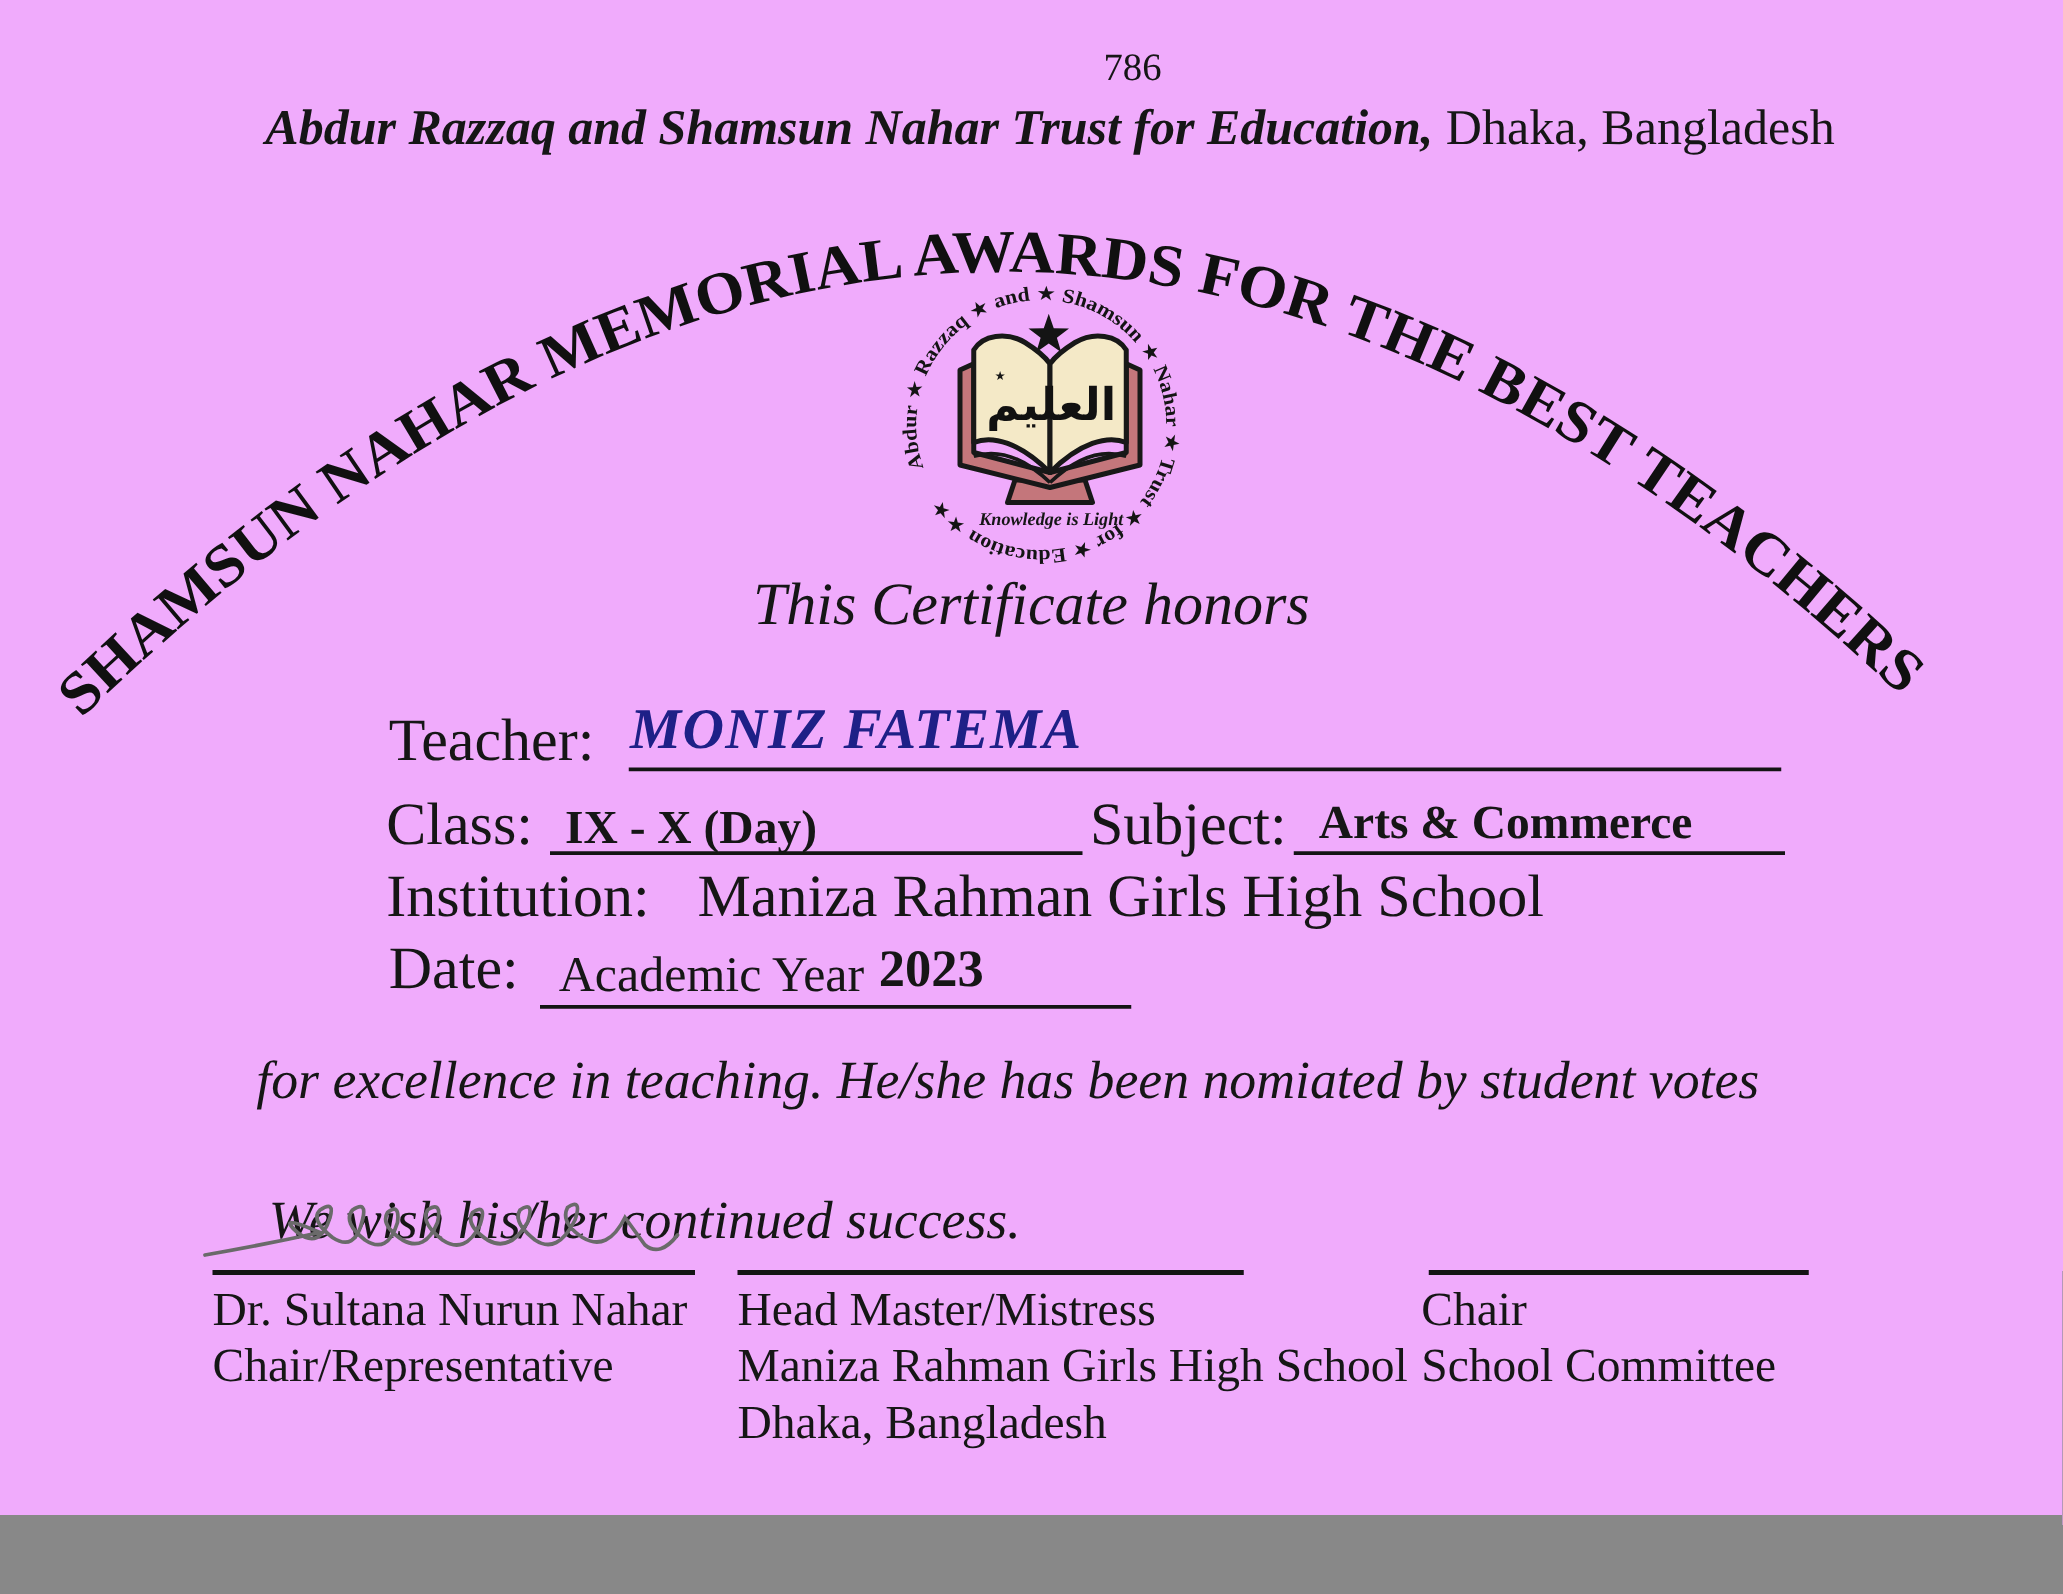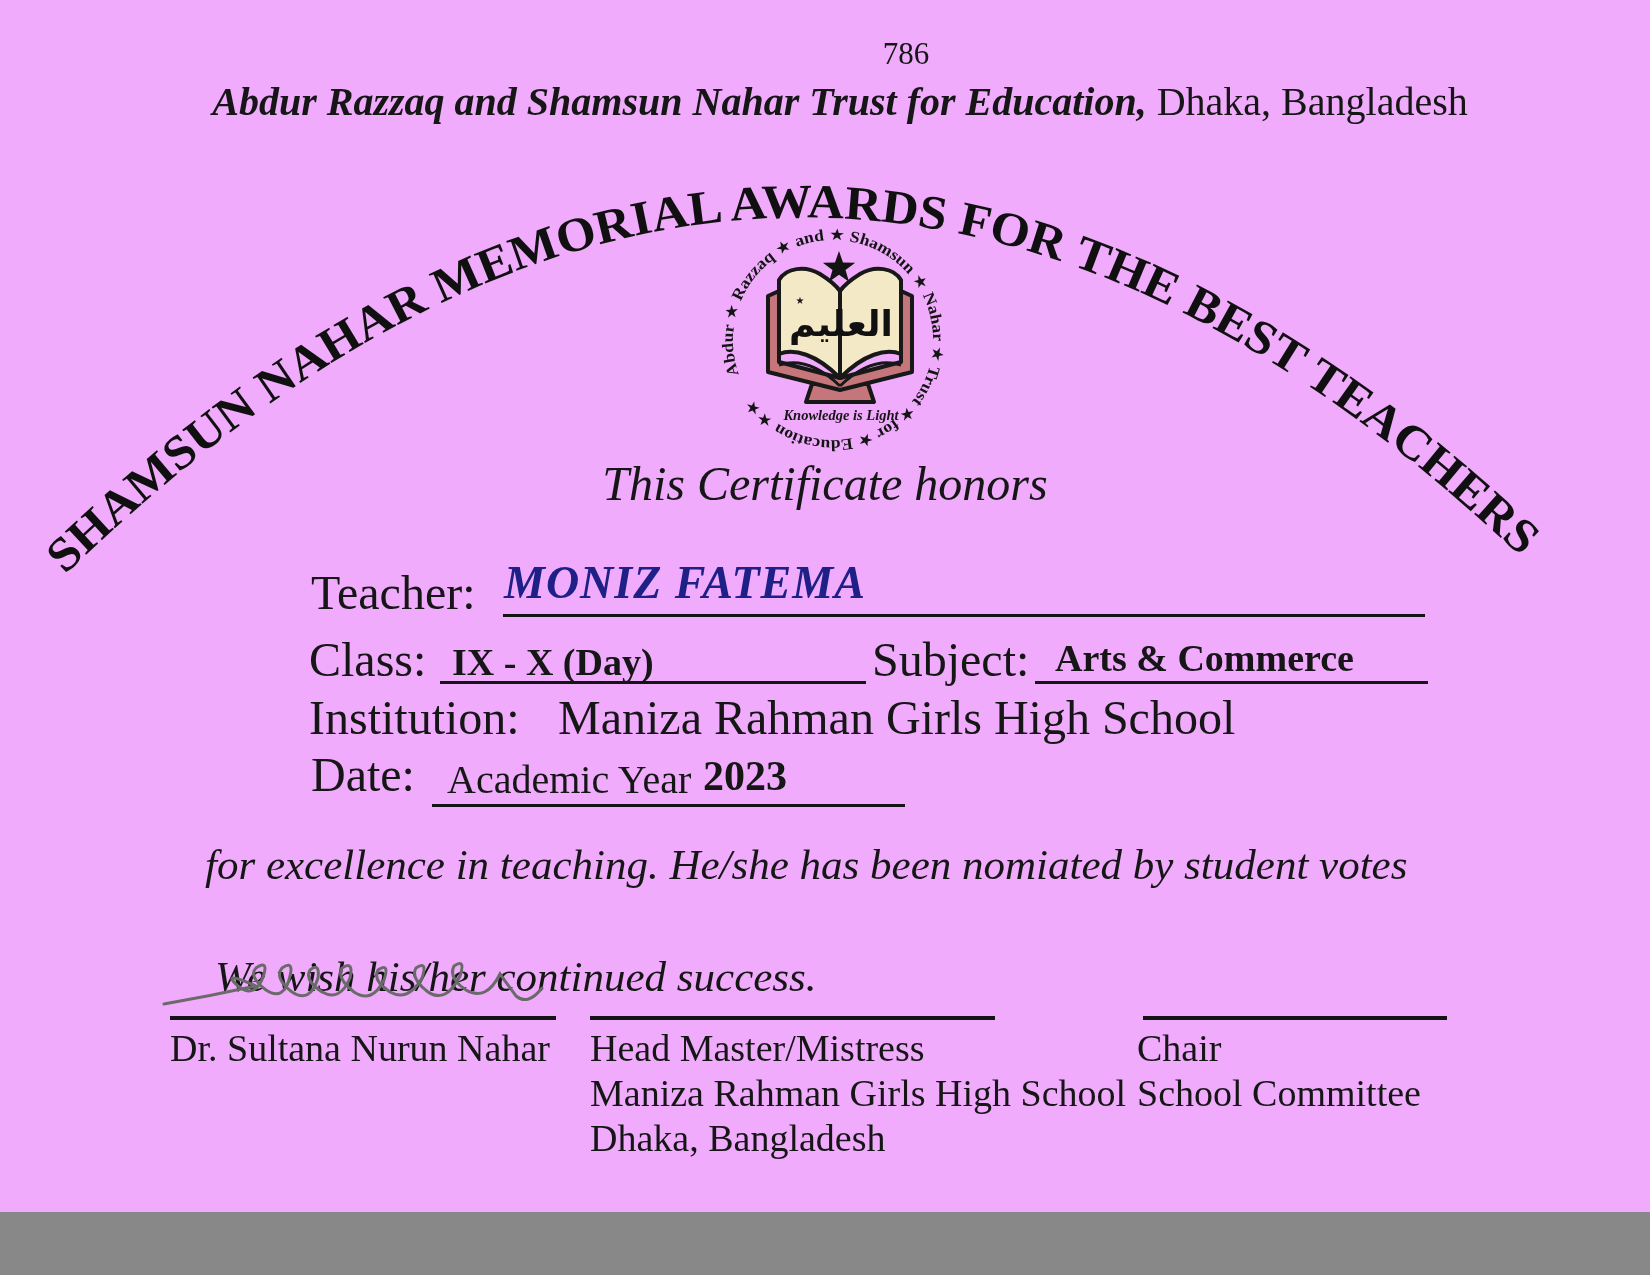--- a/index.html
+++ b/index.html
@@ -106,20 +106,21 @@
          Q 268 8 256 16 Q 250 26 268 40 Q 286 52 300 24 Q 306 6 294 14 Q 288 26 306 38 Q 326 50 340 22
          L 356 44 Q 368 54 382 36"></path>
   </svg>
 
   <div class="rule" style="top:1016px;left:170px;width:386px;height:4px;"></div>
   <div class="rule" style="top:1016px;left:590px;width:405px;height:4px;"></div>
   <div class="rule" style="top:1016px;left:1143px;width:304px;height:4px;"></div>
 
   <div class="nameblock" style="top:1026px;left:170px;">
     <div>Dr. Sultana Nurun Nahar</div>
+    <div>Chair/Representative</div>
   </div>
   <div class="nameblock" style="top:1026px;left:590px;">
     <div>Head Master/Mistress</div>
     <div>Maniza Rahman Girls High School</div>
     <div>Dhaka, Bangladesh</div>
   </div>
   <div class="nameblock center" style="top:1026px;left:1137px;width:316px;">
     <div>Chair</div>
     <div>School Committee</div>
   </div>

